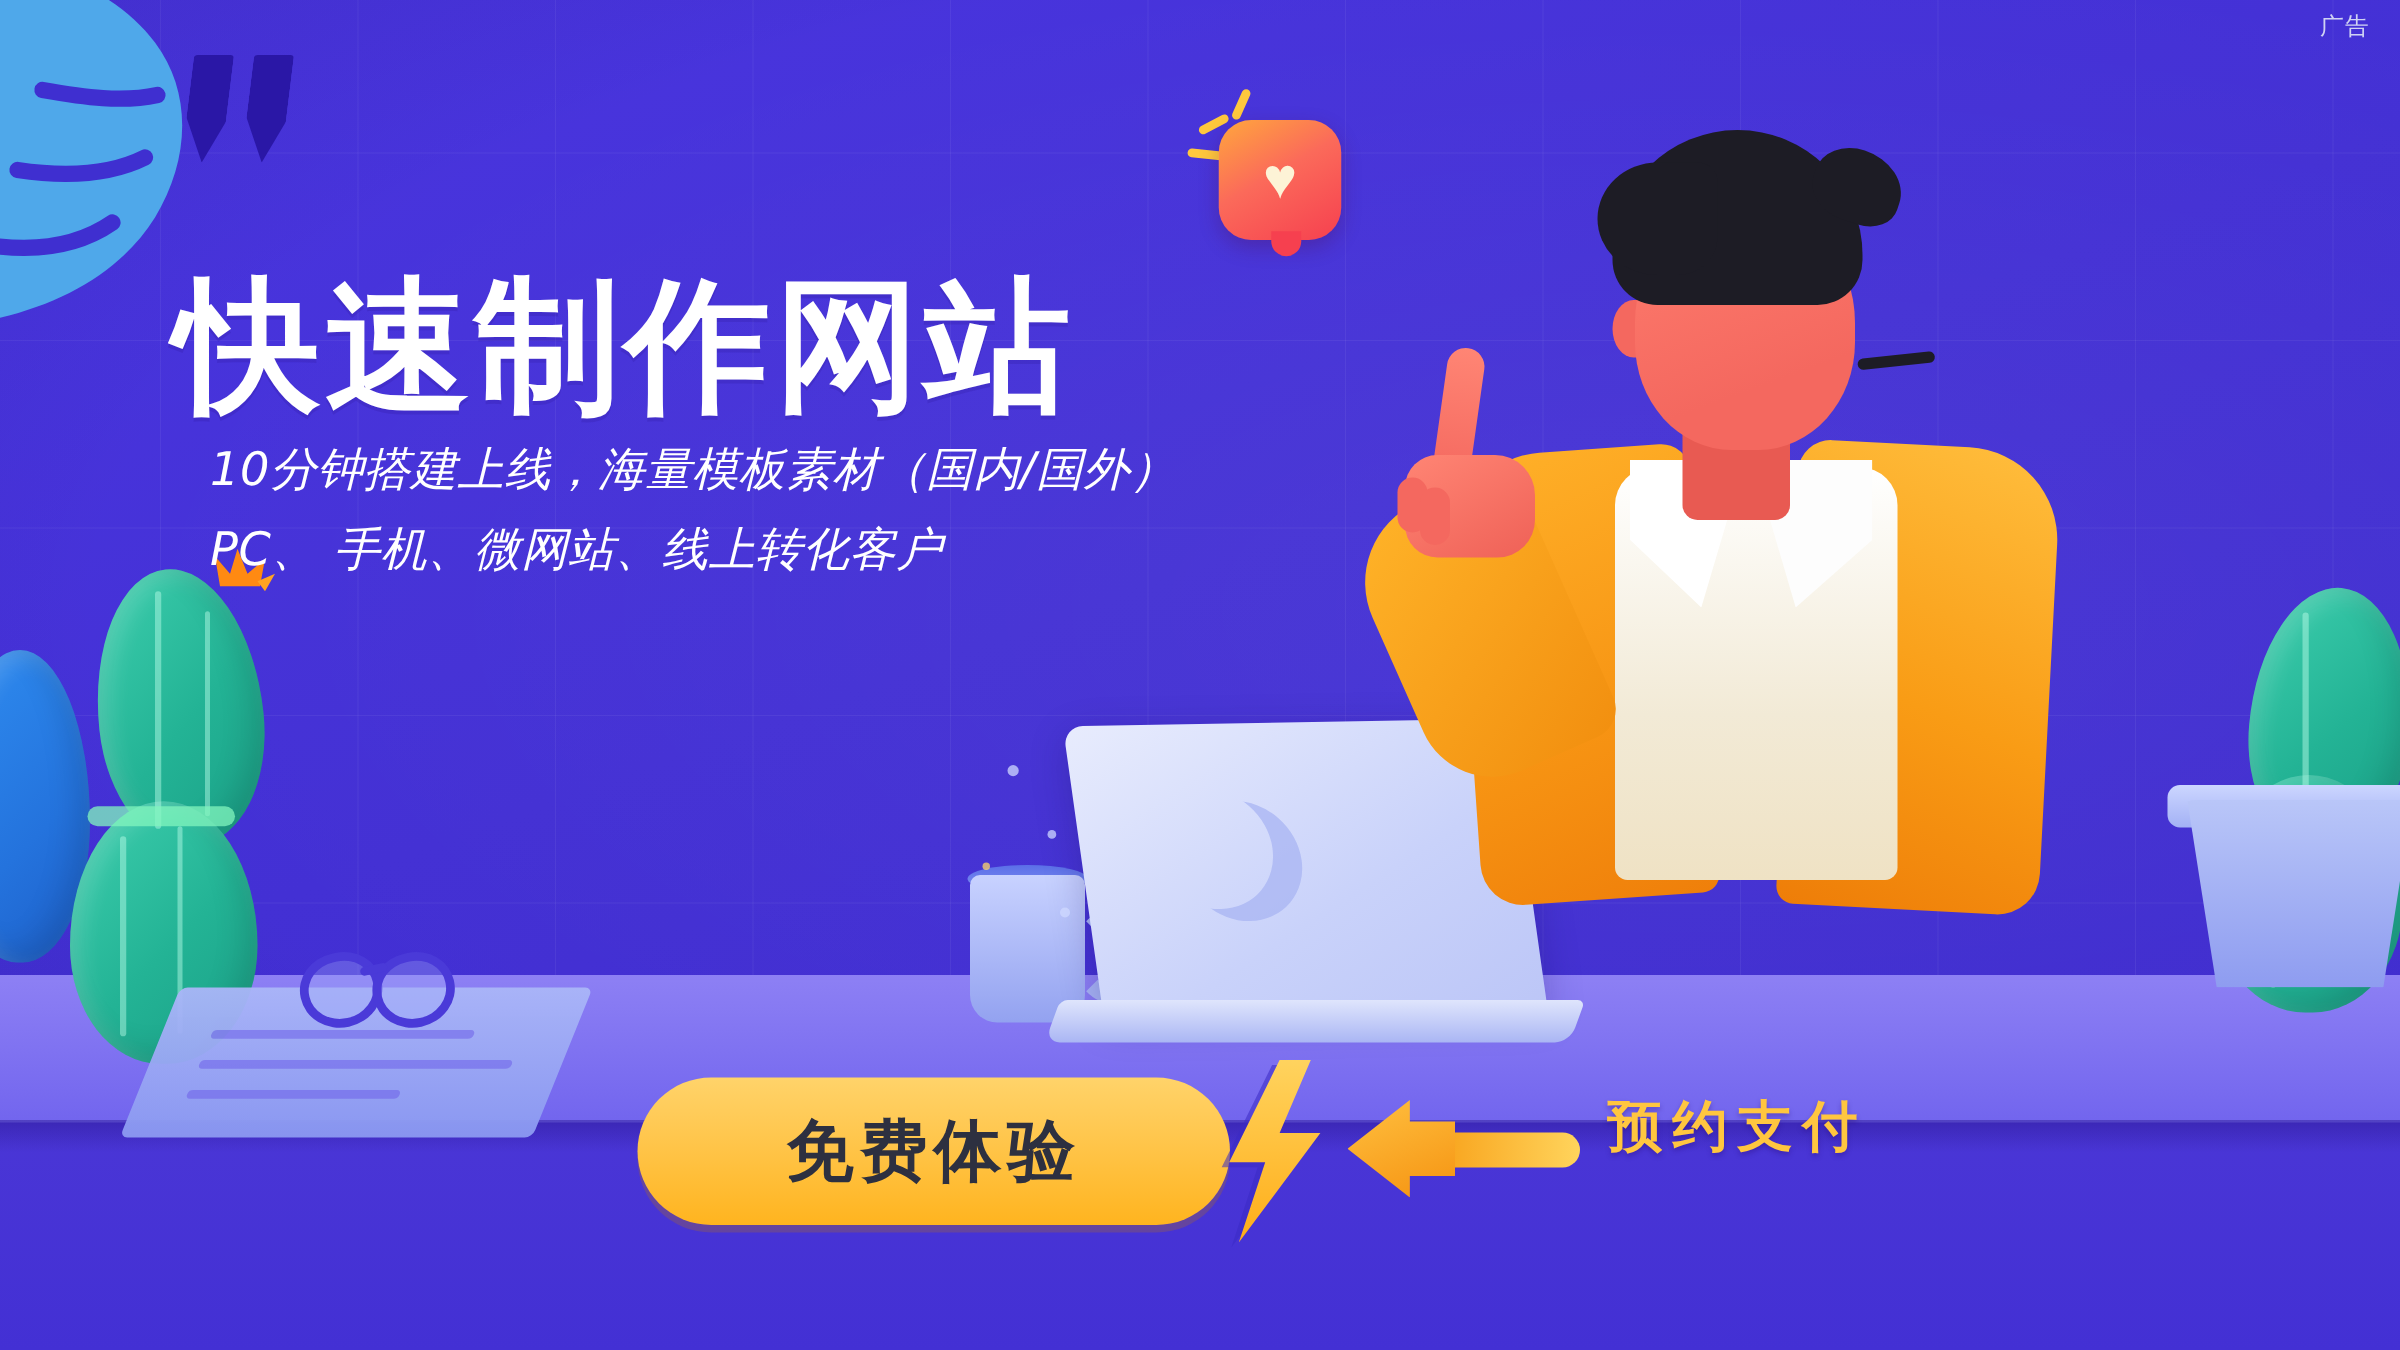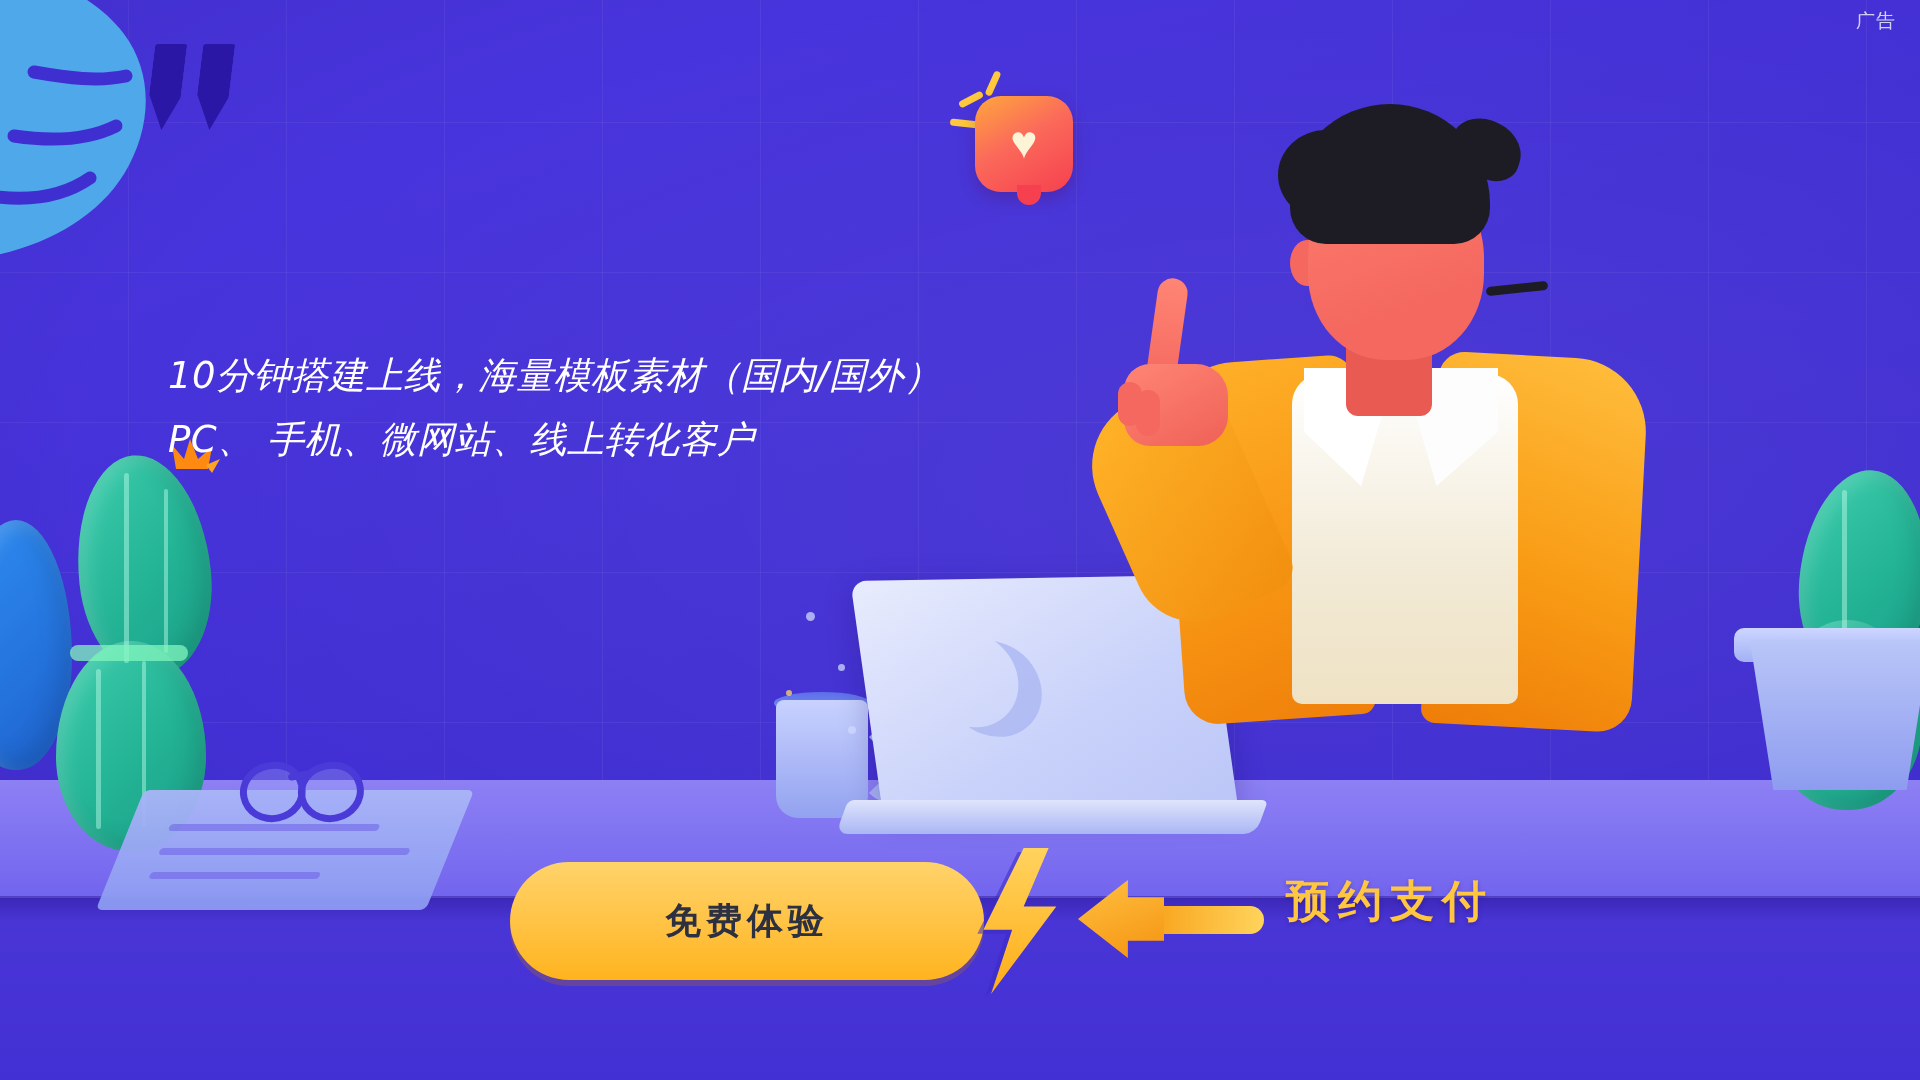--- a/index.html
+++ b/index.html
@@ -154,21 +154,21 @@
   .bullets{position:absolute;left:168px;top:344px;width:830px;font-style:italic;}
   .bullet{color:#ffffff;font-size:37px;line-height:64px;letter-spacing:.5px;
     white-space:nowrap;font-family:"DejaVu Sans","Liberation Sans",sans-serif;}
 
   
   .cta{position:absolute;left:510px;top:862px;width:474px;height:118px;
     border-radius:60px;
     background:linear-gradient(180deg,#ffd36a 0%,#ffc54a 45%,#ffb41f 100%);
     box-shadow:0 6px 0 rgba(190,120,0,.25);
     display:flex;align-items:center;justify-content:center;cursor:pointer;}
-  .cta span{font-size:36px;font-weight:bold;color:#2d3040;letter-spacing:5px;
+  .cta span{font-size:54px;font-weight:bold;color:#2d3040;letter-spacing:5px;
     font-family:"DejaVu Sans","Liberation Sans",sans-serif;}
 
   .bolt{position:absolute;left:968px;top:848px;width:96px;height:146px;
     background:linear-gradient(180deg,#ffd35e,#ffad18);
     clip-path:polygon(58% 0,16% 56%,46% 56%,24% 100%,92% 40%,58% 40%,84% 0);}
   .bolt2{position:absolute;left:962px;top:852px;width:96px;height:146px;
     background:#3a2ac4;opacity:.55;
     clip-path:polygon(58% 0,16% 56%,46% 56%,24% 100%,92% 40%,58% 40%,84% 0);}
 
   .arrow{position:absolute;left:1078px;top:880px;width:180px;height:78px;}
@@ -296,20 +296,21 @@
     <i style="left:30px;top:0;width:26px;transform:rotate(-66deg);"></i>
     <i style="left:8px;top:16px;width:26px;transform:rotate(-28deg);"></i>
     <i style="left:0px;top:40px;width:30px;transform:rotate(6deg);"></i>
   </div>
   <div class="like">
     <div class="heart">♥</div>
   </div>
 
   <div class="ad-tag">广告</div>
 
+  <h1 class="headline">快速制作网站</h1>
 
   <div class="bullets">
     <div class="bullet">10分钟搭建上线，海量模板素材（国内/国外）</div>
     <div class="bullet">PC、 手机、微网站、线上转化客户</div>
   </div>
 
   <div class="cta">
     <span>免费体验</span>
   </div>
 

